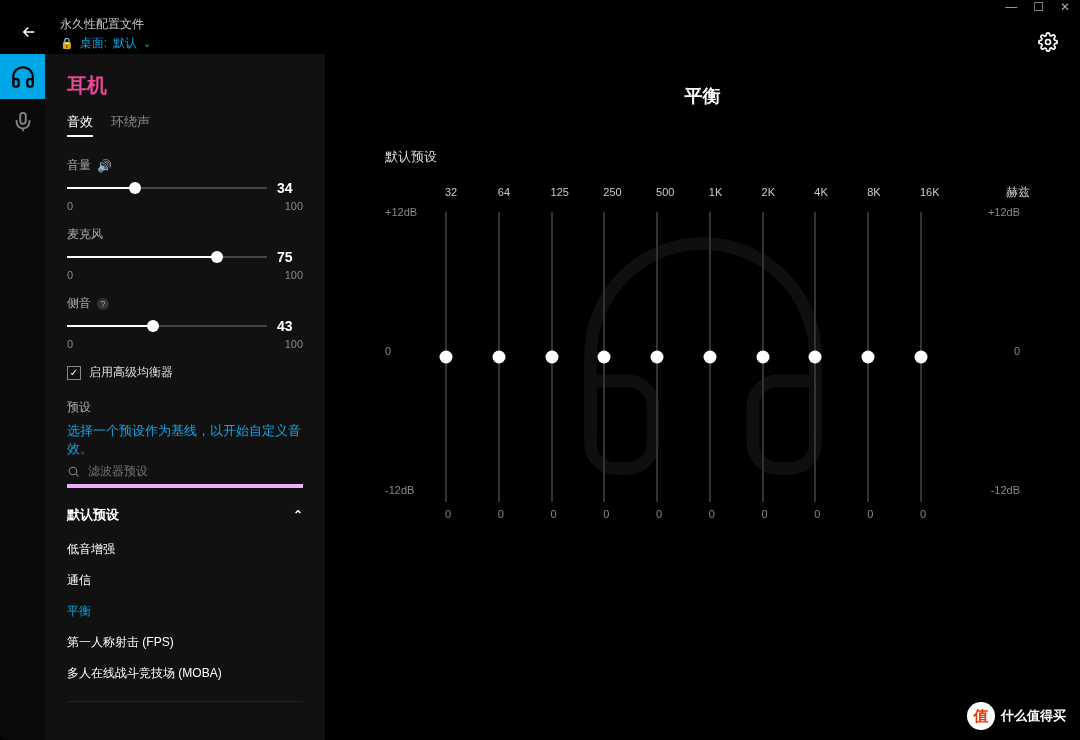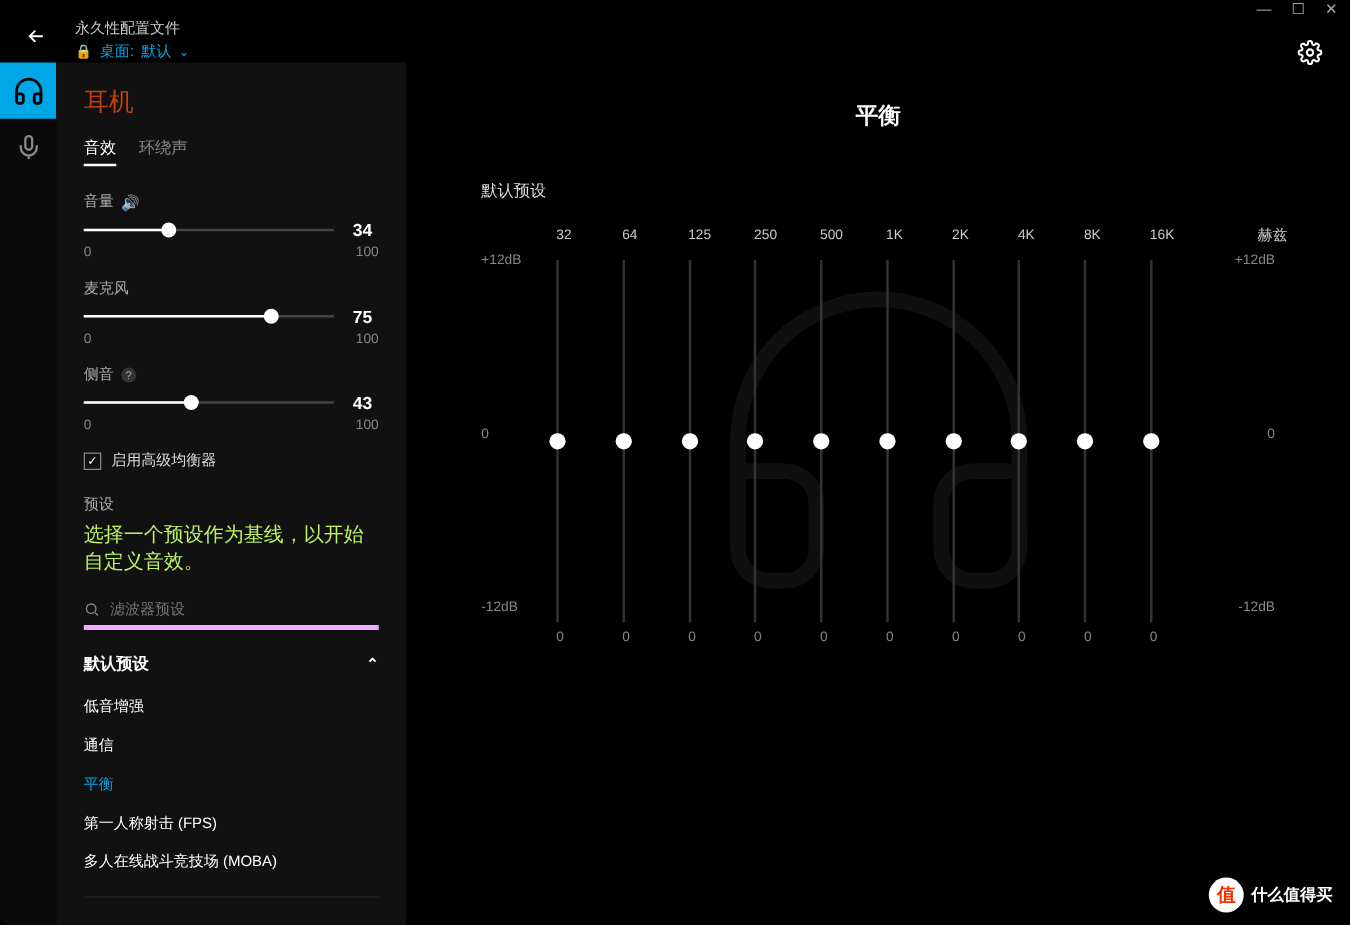--- a/index.html
+++ b/index.html
@@ -18,39 +18,39 @@
 .header-profile .chev { color:#00a7e6; font-size:10px; }
 .gear { position: absolute; right: 22px; top: 18px; color: #fff; cursor:pointer; }
 
 .body { flex: 1; display: flex; }
 
 .iconbar { width: 45px; background: #0a0a0a; display: flex; flex-direction: column; }
 .iconbar .icon { width: 45px; height: 45px; display:flex; align-items:center; justify-content:center; cursor:pointer; color:#888; }
 .iconbar .icon.active { background:#00a7e6; color:#000; }
 
 .sidebar { width: 280px; background: #111; padding: 18px 22px; overflow-y:auto; font-size:13px; color:#ccc; }
-.sidebar h1 { font-size: 20px; font-weight: 400; color:#c2410c; margin-bottom: 14px; }
+.sidebar h1 { font-size: 20px; font-weight: 700; color:#ec4899; margin-bottom: 14px; }
 .tabs { display:flex; gap:18px; margin-bottom:20px; font-size:13px; }
 .tab { color:#888; cursor:pointer; padding-bottom:4px; }
 .tab.active { color:#fff; border-bottom: 2px solid #fff; }
 
 .slider-group { margin-bottom: 14px; }
 .slider-label { font-size: 12px; color:#aaa; margin-bottom: 6px; display:flex; align-items:center; gap:6px; }
 .slider-row { display:flex; align-items:center; gap:10px; }
 .slider-track { flex:1; height:2px; background:#444; position:relative; cursor:pointer; }
 .slider-fill { position:absolute; height:2px; background:#fff; left:0; top:0; }
 .slider-thumb { position:absolute; width:12px; height:12px; background:#fff; border-radius:50%; top:-5px; transform:translateX(-50%); }
-.slider-val { width:26px; text-align:center; font-size:14px; font-weight:600; color:#fff; }
+.slider-val { width:26px; text-align:left; font-size:14px; font-weight:600; color:#fff; }
 .slider-minmax { display:flex; justify-content:space-between; font-size:11px; color:#888; margin-top:4px; }
 
 .chk-row { display:flex; align-items:center; gap:8px; margin:10px 0 18px; font-size:12px; color:#ddd; }
 .chk { width:14px; height:14px; border:1px solid #888; display:flex; align-items:center; justify-content:center; font-size:10px; color:#fff; cursor:pointer; }
 
 .section-label { font-size:12px; color:#aaa; margin-bottom:6px; }
-.section-sub { font-size:16px; color:#bef264; margin-bottom:14px; }
+.section-sub { font-size:13px; color:#0ea5e9; }
 
 .search { display:flex; align-items:center; gap:8px; border-bottom:4px solid #f0abfc; padding:6px 0; margin-bottom:18px; }
 .search input { background:transparent; border:none; color:#888; font-size:12px; outline:none; flex:1; }
 
 .preset-head { display:flex; justify-content:space-between; align-items:center; font-size:13px; font-weight:600; color:#fff; cursor:pointer; margin-bottom:10px; }
 .preset-list { list-style:none; margin-bottom:12px; }
 .preset-list li { font-size:12px; color:#ffffff; padding:7px 0; cursor:pointer; }
 .preset-list li.active { color:#00a7e6; }
 .browse-more { display:flex; align-items:center; gap:8px; font-size:12px; font-weight:600; color:#fff; padding:10px 0; border-top:1px solid #222; cursor:pointer; }
 

